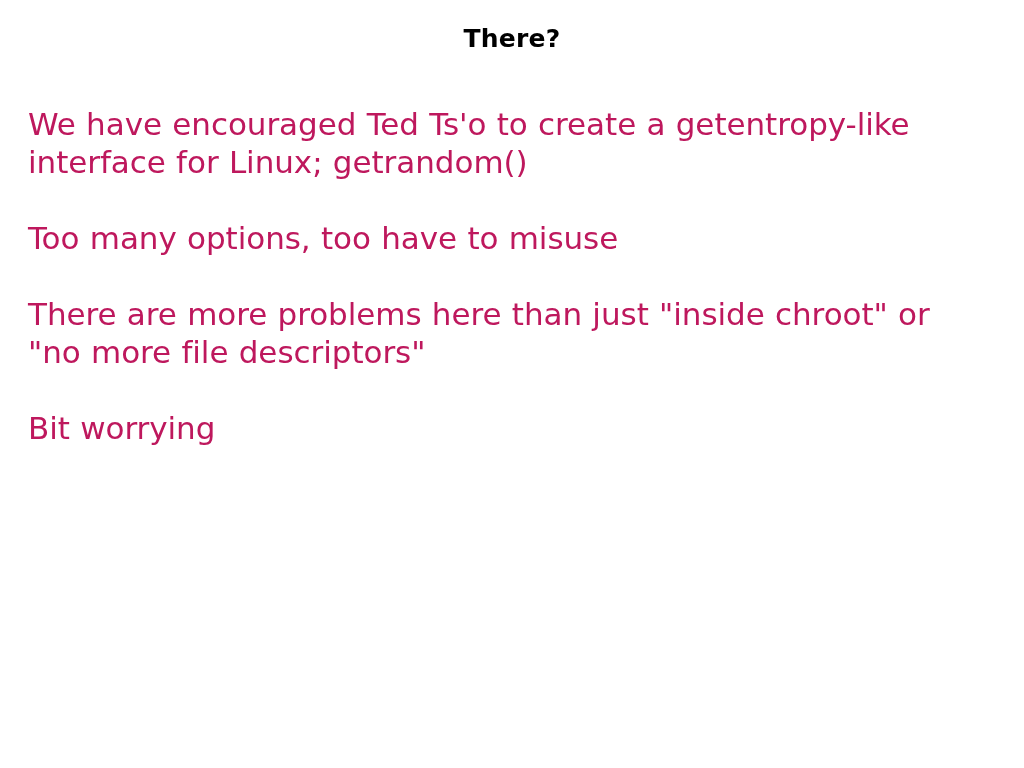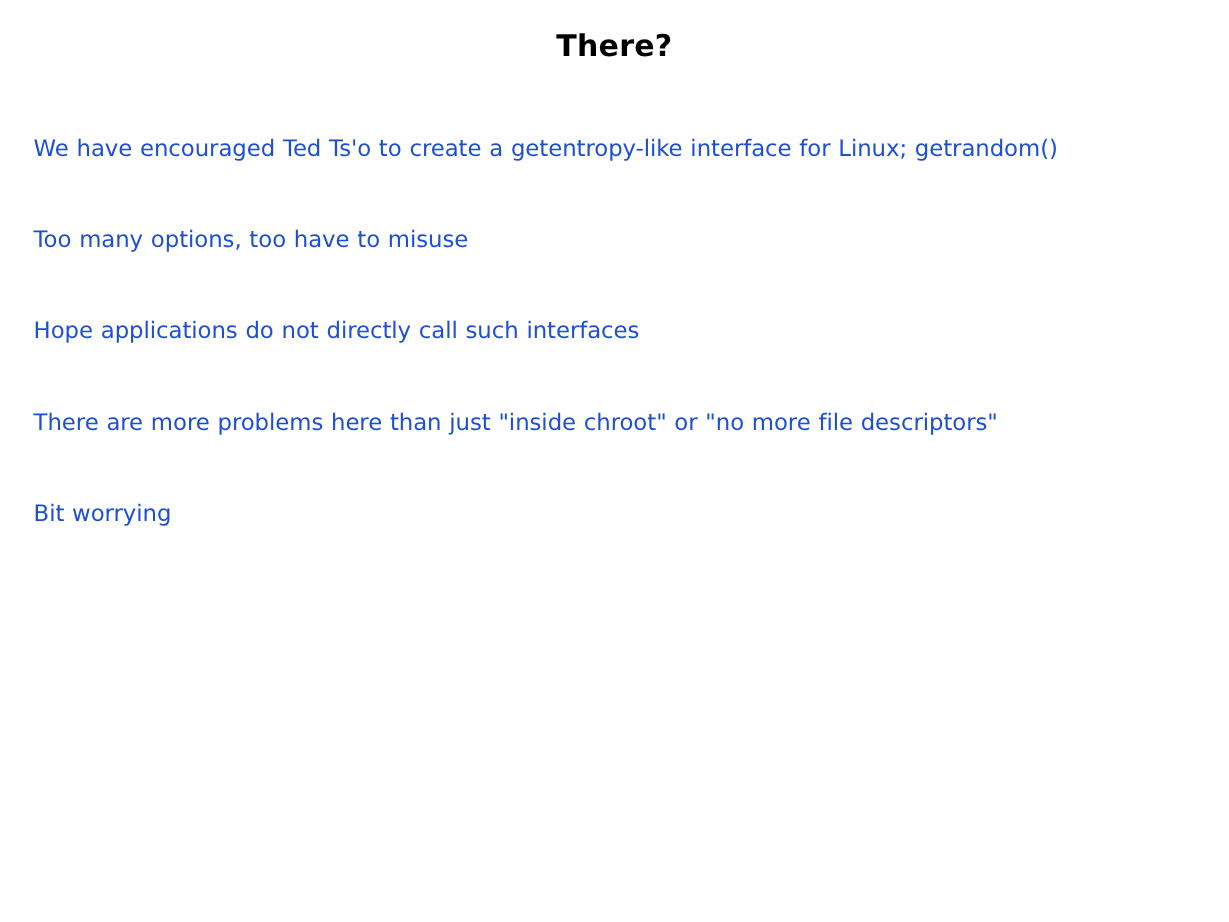--- a/index.html
+++ b/index.html
@@ -37,23 +37,23 @@
   }
 
   .slide-body {
     position: absolute;
     top: 105px;
     left: 28px;
     width: 930px;
   }
 
   .body-line {
-    color: #1d4ed8;
+    color: #be185d;
     font-family: "DejaVu Sans", sans-serif;
-    font-size: 19px;
+    font-size: 31px;
     line-height: 38px;
     letter-spacing: -0.05px;
     margin: 0 0 38px 0;
     white-space: normal;
     word-spacing: 0.5px;
   }
 
   .body-line:last-child {
     margin-bottom: 12px;
   }
@@ -61,18 +61,17 @@
 </head>
 <body>
 
 <div class="slide">
 
   <div class="slide-title">There?</div>
 
   <div class="slide-body">
     <p class="body-line">We have encouraged Ted Ts'o to create a getentropy-like interface for Linux; getrandom()</p>
     <p class="body-line">Too many options, too have to misuse</p>
-    <p class="body-line">Hope applications do not directly call such interfaces</p>
     <p class="body-line">There are more problems here than just "inside chroot" or "no more file descriptors"</p>
     <p class="body-line">Bit worrying</p>
   </div>
 
 </div>
 
 </body></html>

